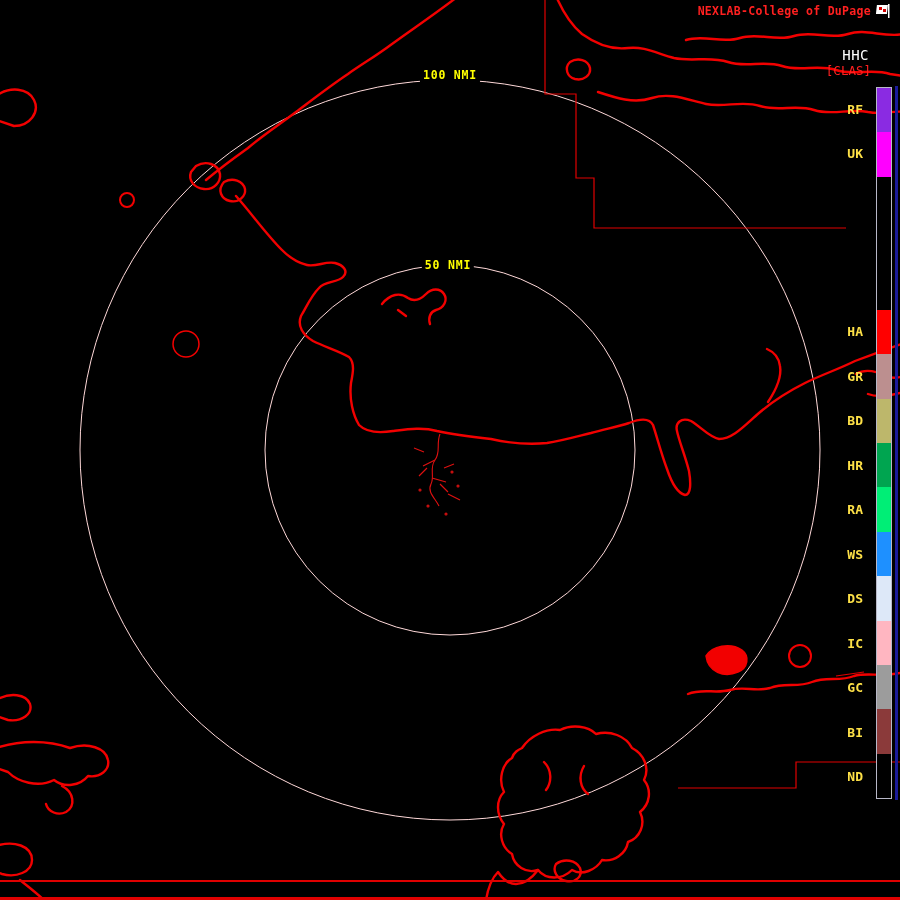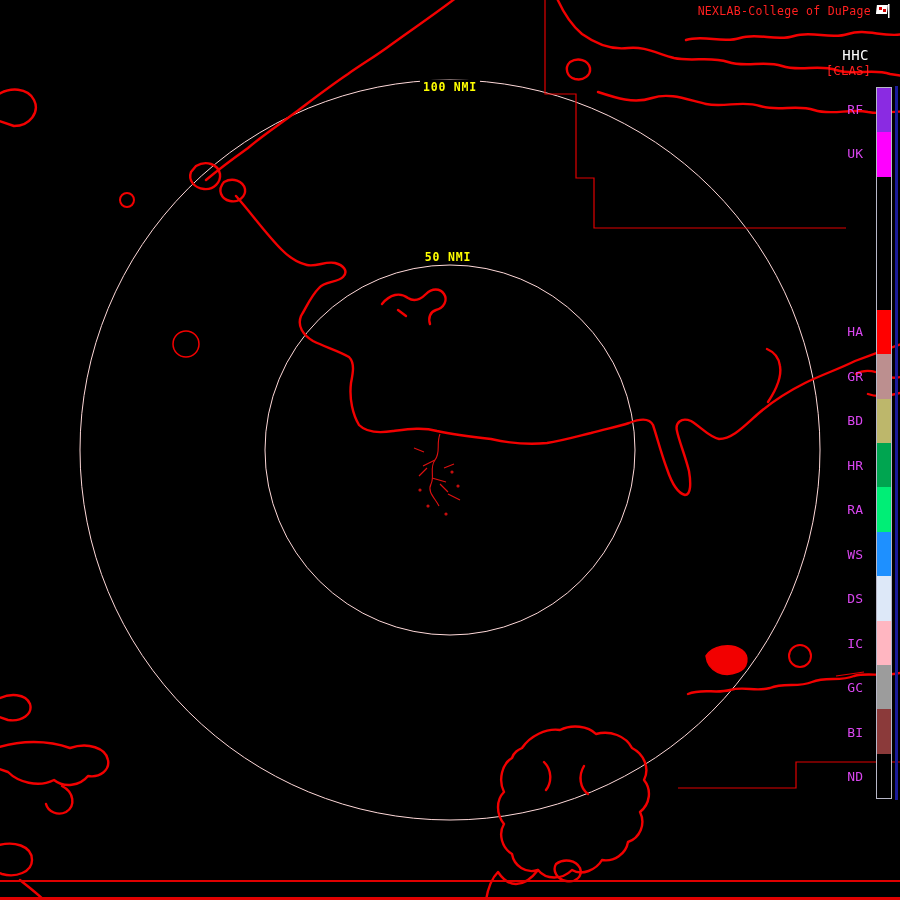--- a/index.html
+++ b/index.html
@@ -1,29 +1,29 @@
 <!DOCTYPE html>
 <html><head>
 <meta charset="utf-8">
 <style>
   html,body{margin:0;padding:0;background:#000;}
   .screen{position:relative;width:900px;height:900px;background:#000;overflow:hidden;
           font-family:"DejaVu Sans Mono",monospace;}
   .map-svg{position:absolute;left:0;top:0;width:900px;height:900px;}
-  .brand{position:absolute;top:4px;right:9px;display:flex;align-items:center;gap:5px;}
+  .brand{position:absolute;top:4px;right:9px;display:flex;align-items:center;gap:5px;font-weight:bold;}
   .brand-text{color:#ff2020;font-size:11.5px;letter-spacing:.3px;white-space:nowrap;}
   .hhc{position:absolute;top:47px;right:31px;color:#ffffff;font-size:14px;letter-spacing:.5px;}
   .clas{position:absolute;top:63px;right:29px;color:#ff2020;font-size:12.5px;}
   .legend-bar{position:absolute;top:87px;right:8px;width:16px;height:712px;
               display:flex;flex-direction:column;border:1px solid #b8b8c8;box-sizing:border-box;}
   .legend-seg{flex:1;}
   .legend-labels{position:absolute;top:87px;right:33px;width:44px;height:712px;
                  display:flex;flex-direction:column;}
   .legend-label{flex:1;display:flex;align-items:center;justify-content:flex-end;
-                color:#d946ef;font-size:13px;padding-right:4px;}
+                color:#fde047;font-size:13px;padding-right:4px;font-weight:bold;}
   .legend-edge{position:absolute;top:86px;right:2px;width:3px;height:714px;background:#1a1a9a;}
   .ring-label{position:absolute;transform:translateX(-50%);background:#000;color:#ffff00;
               font-size:11.5px;font-weight:bold;letter-spacing:.8px;padding:0 3px;line-height:14px;
               white-space:nowrap;}
   .footer-line-top{position:absolute;left:0;right:0;top:880px;height:2px;background:#e00000;}
   .footer-line-bottom{position:absolute;left:0;right:0;top:897px;height:3px;background:#e00000;}
   .footer-text{position:absolute;left:0;right:0;top:883px;text-align:center;color:#c9c9c9;
                font-size:13px;letter-spacing:1.4px;white-space:nowrap;}
 </style>
 </head>
@@ -92,22 +92,22 @@
       <path d="M448,494 L460,500"></path>
       <path d="M424,452 L414,448"></path>
       <circle cx="452" cy="472" r="1"></circle>
         <circle cx="420" cy="490" r="1"></circle>
       <circle cx="446" cy="514" r="1"></circle>
         <circle cx="458" cy="486" r="1"></circle>
       <circle cx="428" cy="506" r="1"></circle>
     </g>
   </svg>
 
-  <div class="ring-label" style="left:450px;top:80px;">100 NMI</div>
-  <div class="ring-label" style="left:448px;top:250px;">50 NMI</div>
+  <div class="ring-label" style="left:450px;top:68px;">100 NMI</div>
+  <div class="ring-label" style="left:448px;top:258px;">50 NMI</div>
 
   <div class="brand">
     <span class="brand-text">NEXLAB-College of DuPage</span>
     <svg width="15" height="14" viewBox="0 0 15 14">
       <rect x="1" y="1" width="11" height="9" fill="#ffffff" transform="skewX(-6)"></rect>
       <rect x="3" y="3" width="3" height="3" fill="#d00000"></rect>
       <rect x="7" y="5" width="3" height="3" fill="#d00000"></rect>
       <rect x="12" y="0" width="1.5" height="14" fill="#ffffff"></rect>
     </svg>
   </div>

